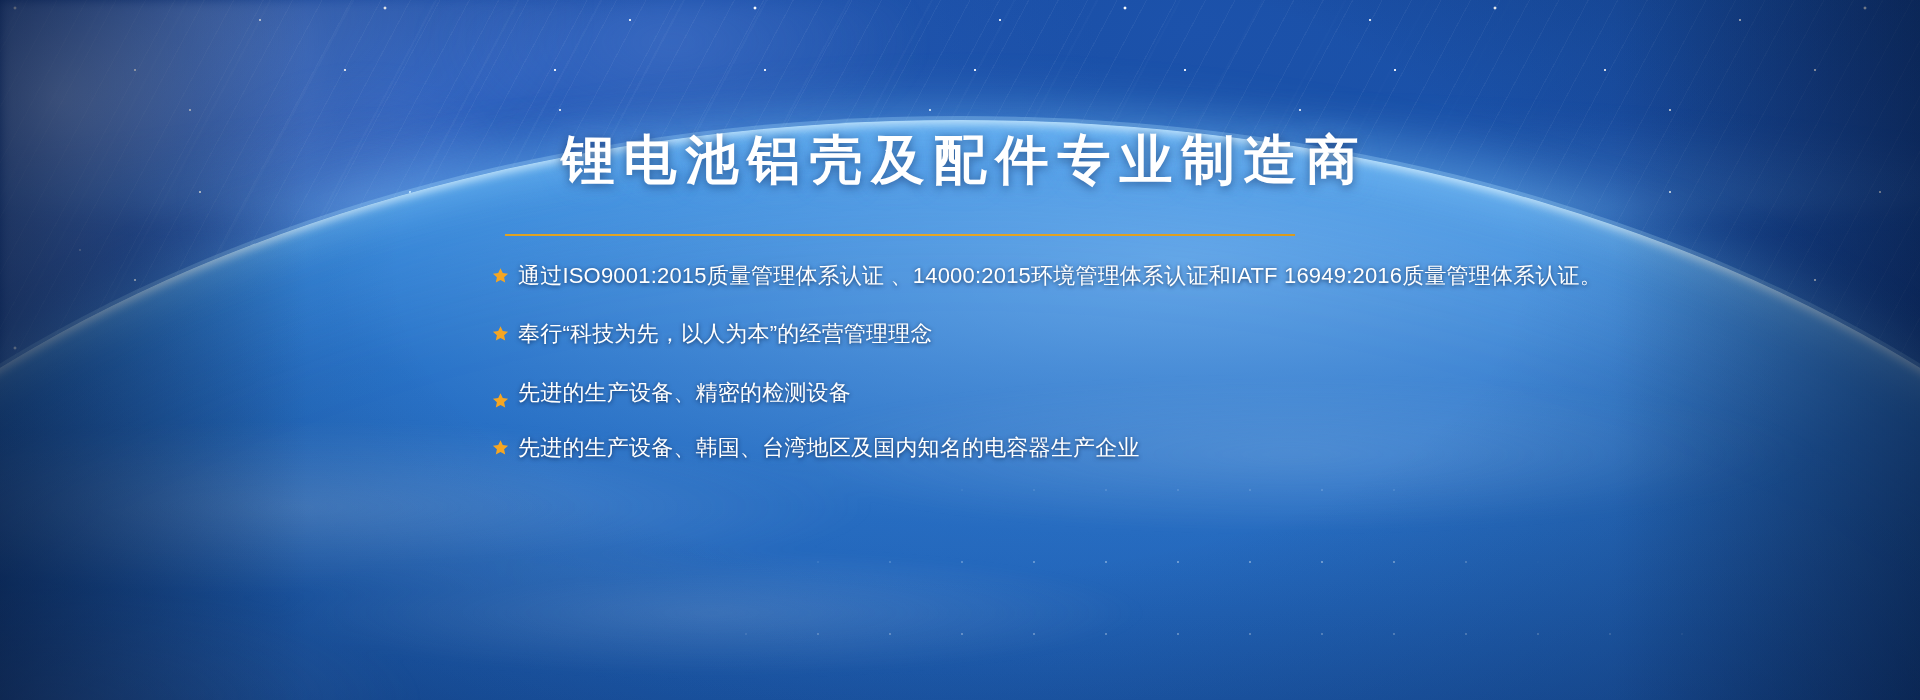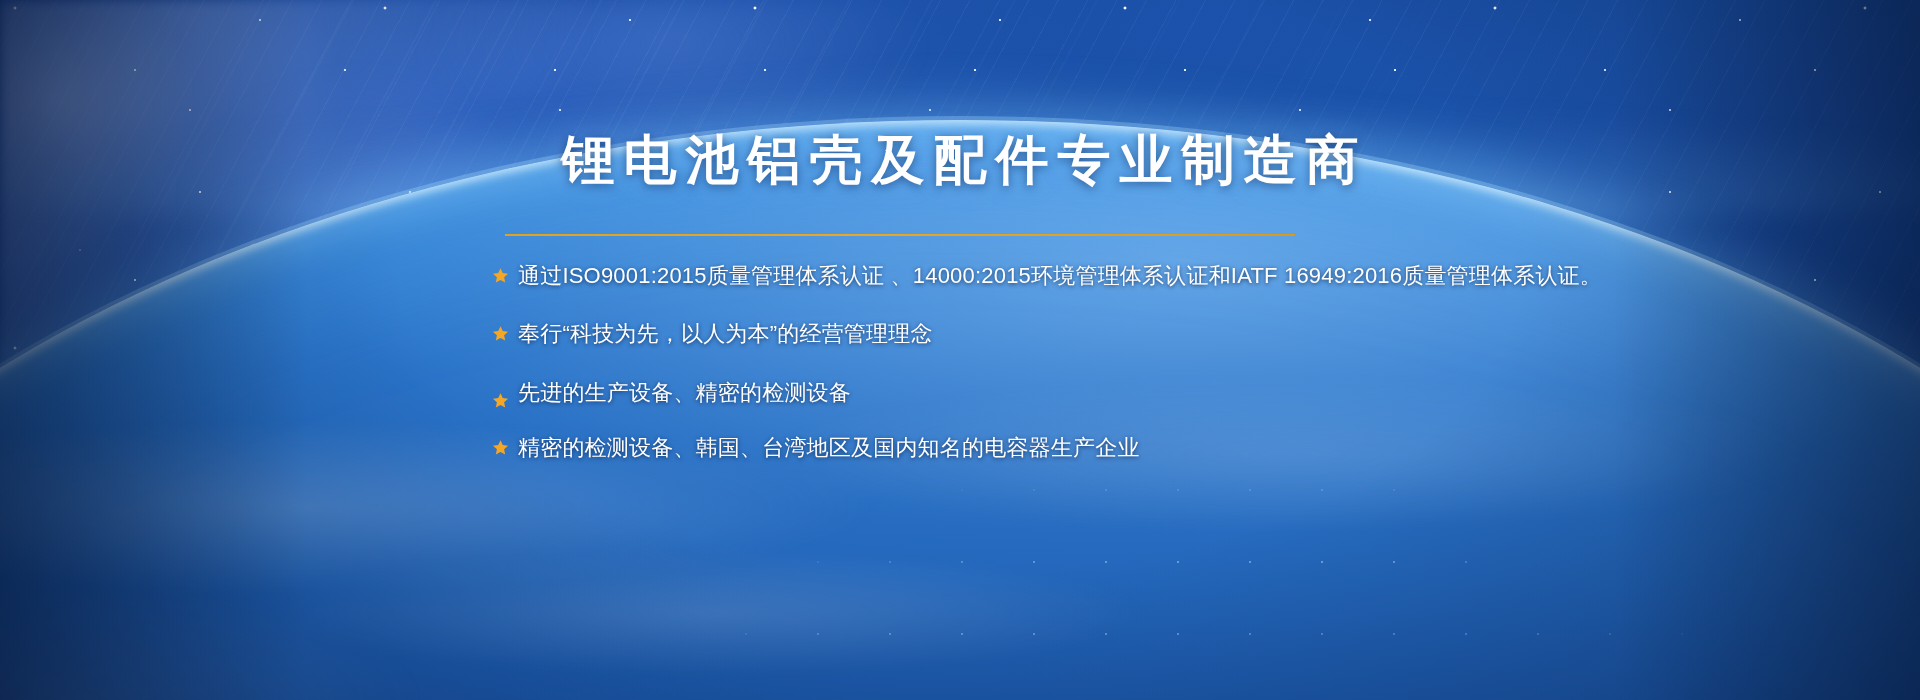--- a/index.html
+++ b/index.html
@@ -275,18 +275,18 @@
         <svg class="star-icon" viewBox="0 0 24 24">
           <polygon points="12,1.6 15.2,8.5 22.7,9.4 17.1,14.5 18.6,21.9 12,18.2 5.4,21.9 6.9,14.5 1.3,9.4 8.8,8.5" fill="#f5a623"></polygon>
         </svg>
         <span class="bullet-text">先进的生产设备、精密的检测设备</span>
       </div>
 
       <div class="bullet bullet-5">
         <svg class="star-icon" viewBox="0 0 24 24">
           <polygon points="12,1.6 15.2,8.5 22.7,9.4 17.1,14.5 18.6,21.9 12,18.2 5.4,21.9 6.9,14.5 1.3,9.4 8.8,8.5" fill="#f5a623"></polygon>
         </svg>
-        <span class="bullet-text">精密的检测设备、韩国、台湾地区及国内知名的电容器生产企业</span>
+        <span class="bullet-text">先进的生产设备、韩国、台湾地区及国内知名的电容器生产企业</span>
       </div>
 
     </div>
   </div>
 </div>
 
 </body></html>

